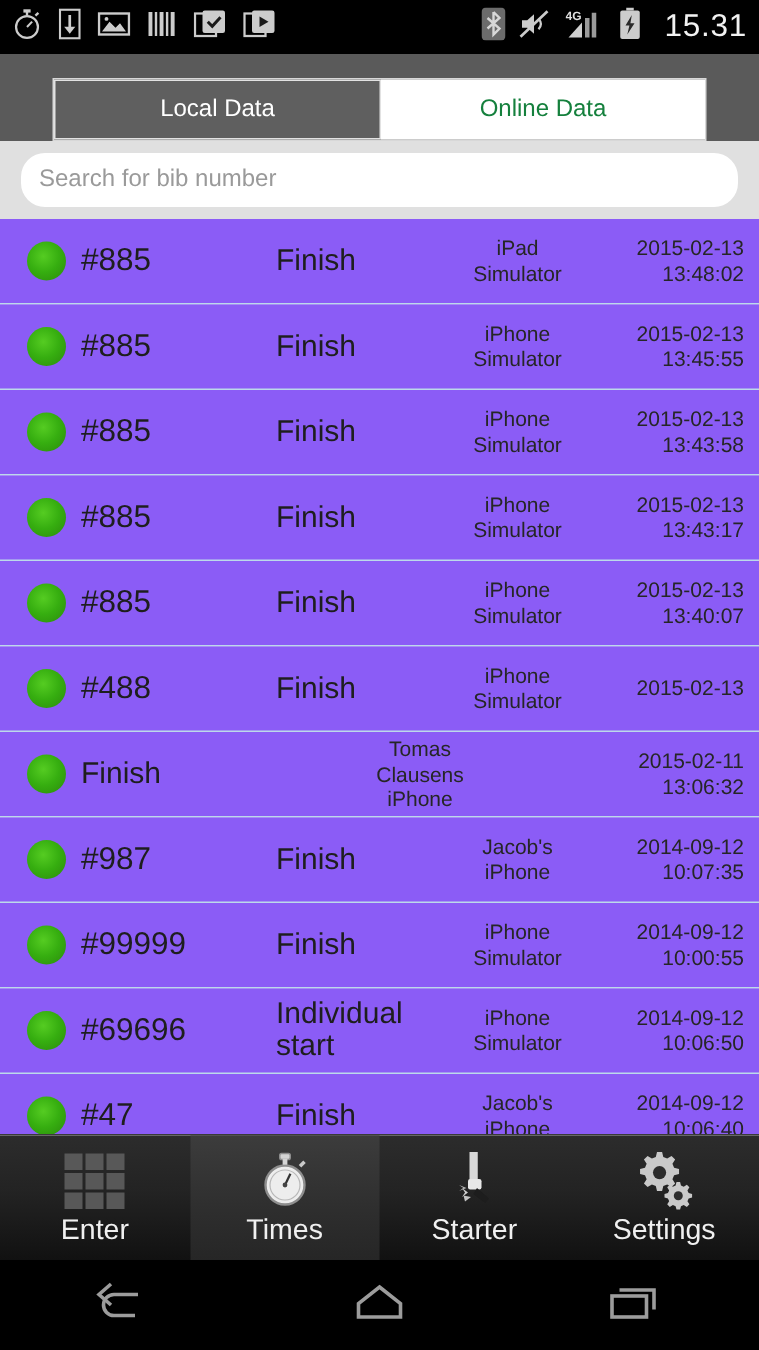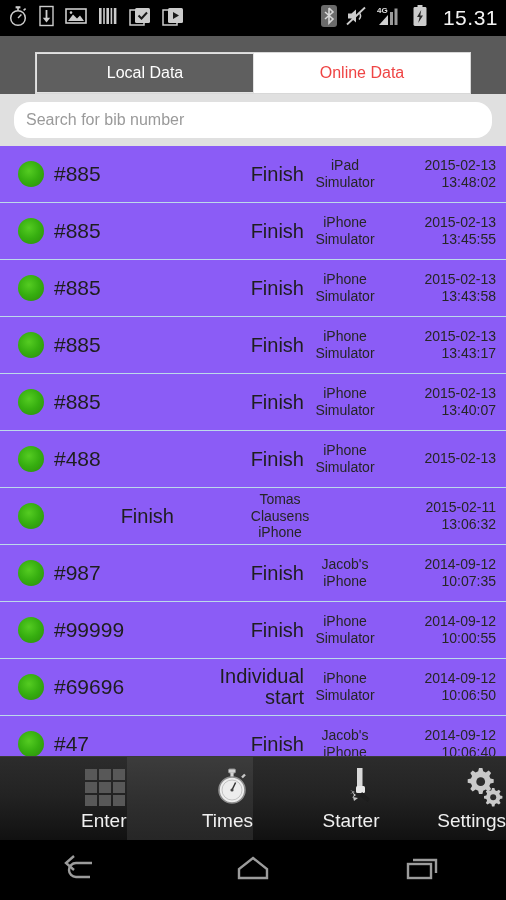--- a/index.html
+++ b/index.html
@@ -23,21 +23,21 @@
 
   
   .tabs-wrap{ background:#5a5a5a; flex:0 0 58px; display:flex; align-items:flex-end;
               justify-content:center; padding:0 35px; }
   .segment{ display:flex; width:100%; height:42px; border:1px solid #d8d8d8; }
   .seg-btn{
     flex:1; display:flex; align-items:center; justify-content:center;
     font-size:16px; cursor:pointer; user-select:none;
   }
   .seg-btn.active{ background:#5f5f5f; color:#ffffff; border:1px solid #e2e2e2; }
-  .seg-btn.inactive{ background:#ffffff; color:#ef4444; }
+  .seg-btn.inactive{ background:#ffffff; color:#15803d; }
 
   
   .search-wrap{ background:#e0e0e0; flex:0 0 52px; display:flex; align-items:center; padding:0 14px; }
   .search-input{
     width:100%; height:36px; border-radius:16px; border:none; background:#fff;
     font-size:16px; color:#3a3a3a; padding:0 12px; outline:none;
     font-family:"Liberation Sans", sans-serif;
   }
   .search-input::placeholder{ color:#9a9a9a; }
 
@@ -46,32 +46,32 @@
   .row{
     display:flex; align-items:center; height:57px;
     border-bottom:1px solid #bcd9ea; padding:0 10px 0 8px; background:#8b5cf6;
   }
   .dot-cell{ flex:0 0 46px; display:flex; align-items:center; justify-content:center; }
   .dot{
     width:26px; height:26px; border-radius:50%;
     background:radial-gradient(circle at 42% 38%, #55cc22 0%, #36ae10 48%, #2b8a0c 100%);
   }
   .bib{ flex:0 0 130px; font-size:21px; color:#1e1e1e; }
-  .status{ flex:0 0 120px; font-size:20px; color:#1e1e1e; text-align:right; line-height:1.05; }
+  .status{ flex:0 0 120px; font-size:20px; color:#1e1e1e; text-align:left; line-height:1.05; }
   .device{ flex:1 1 auto; font-size:14px; color:#262626; text-align:center; line-height:1.2; }
   .when{ flex:0 0 110px; font-size:14px; color:#262626; text-align:right; line-height:1.25; }
 
   
   .tabbar{
     flex:0 0 84px; display:flex; align-items:stretch;
     background:linear-gradient(#2c2c2c 0%, #232323 45%, #111 100%);
     border-top:1px solid #3a3a3a;
   }
   .tabitem{
-    flex:1; display:flex; flex-direction:column; align-items:flex-end;
+    flex:1; display:flex; flex-direction:column; align-items:center;
     justify-content:center; gap:2px; cursor:pointer; position:relative;
   }
   .tabitem.selected{ background:linear-gradient(#3c3c3c 0%, #2e2e2e 60%, #262626 100%); }
   .tabitem .tlabel{ color:#f0f0f0; font-size:19px; }
   .tico{ height:42px; display:flex; align-items:center; justify-content:center; }
 
   
   .navbar{ flex:0 0 60px; background:#000; display:flex; align-items:center; justify-content:space-around; }
   .navbtn{ width:96px; height:48px; display:flex; align-items:center; justify-content:center; cursor:pointer; }
 </style>

